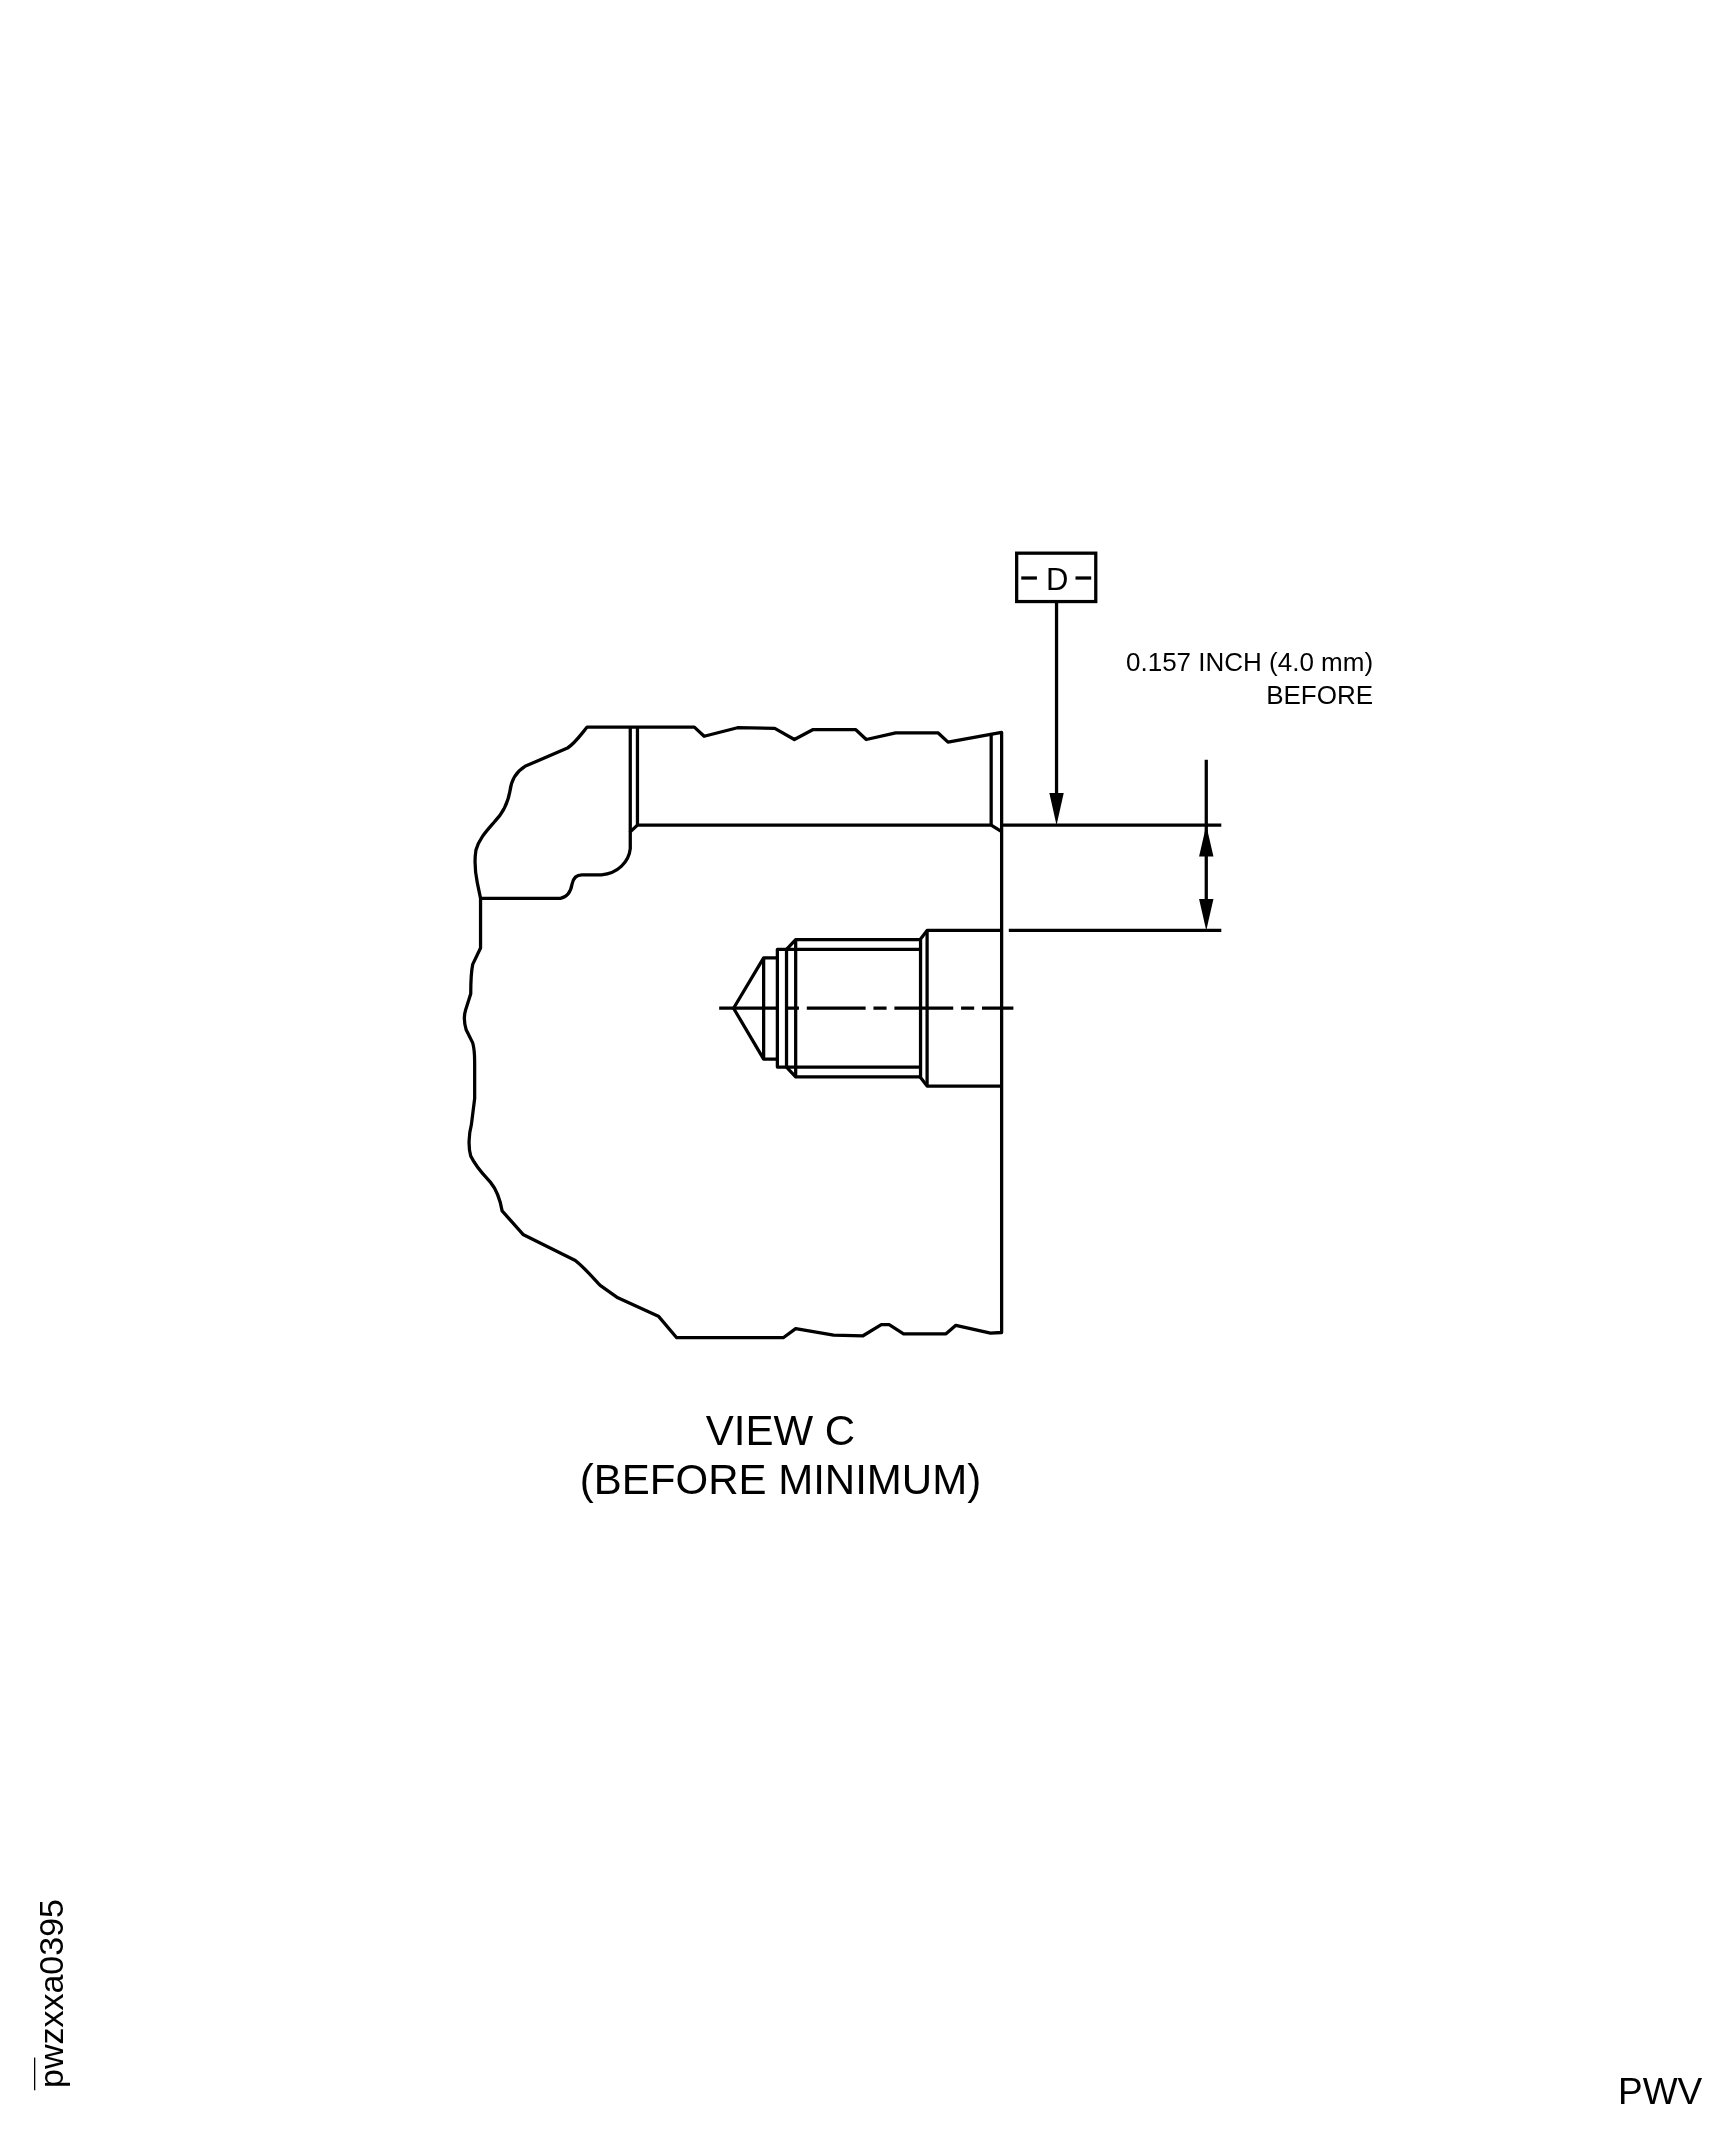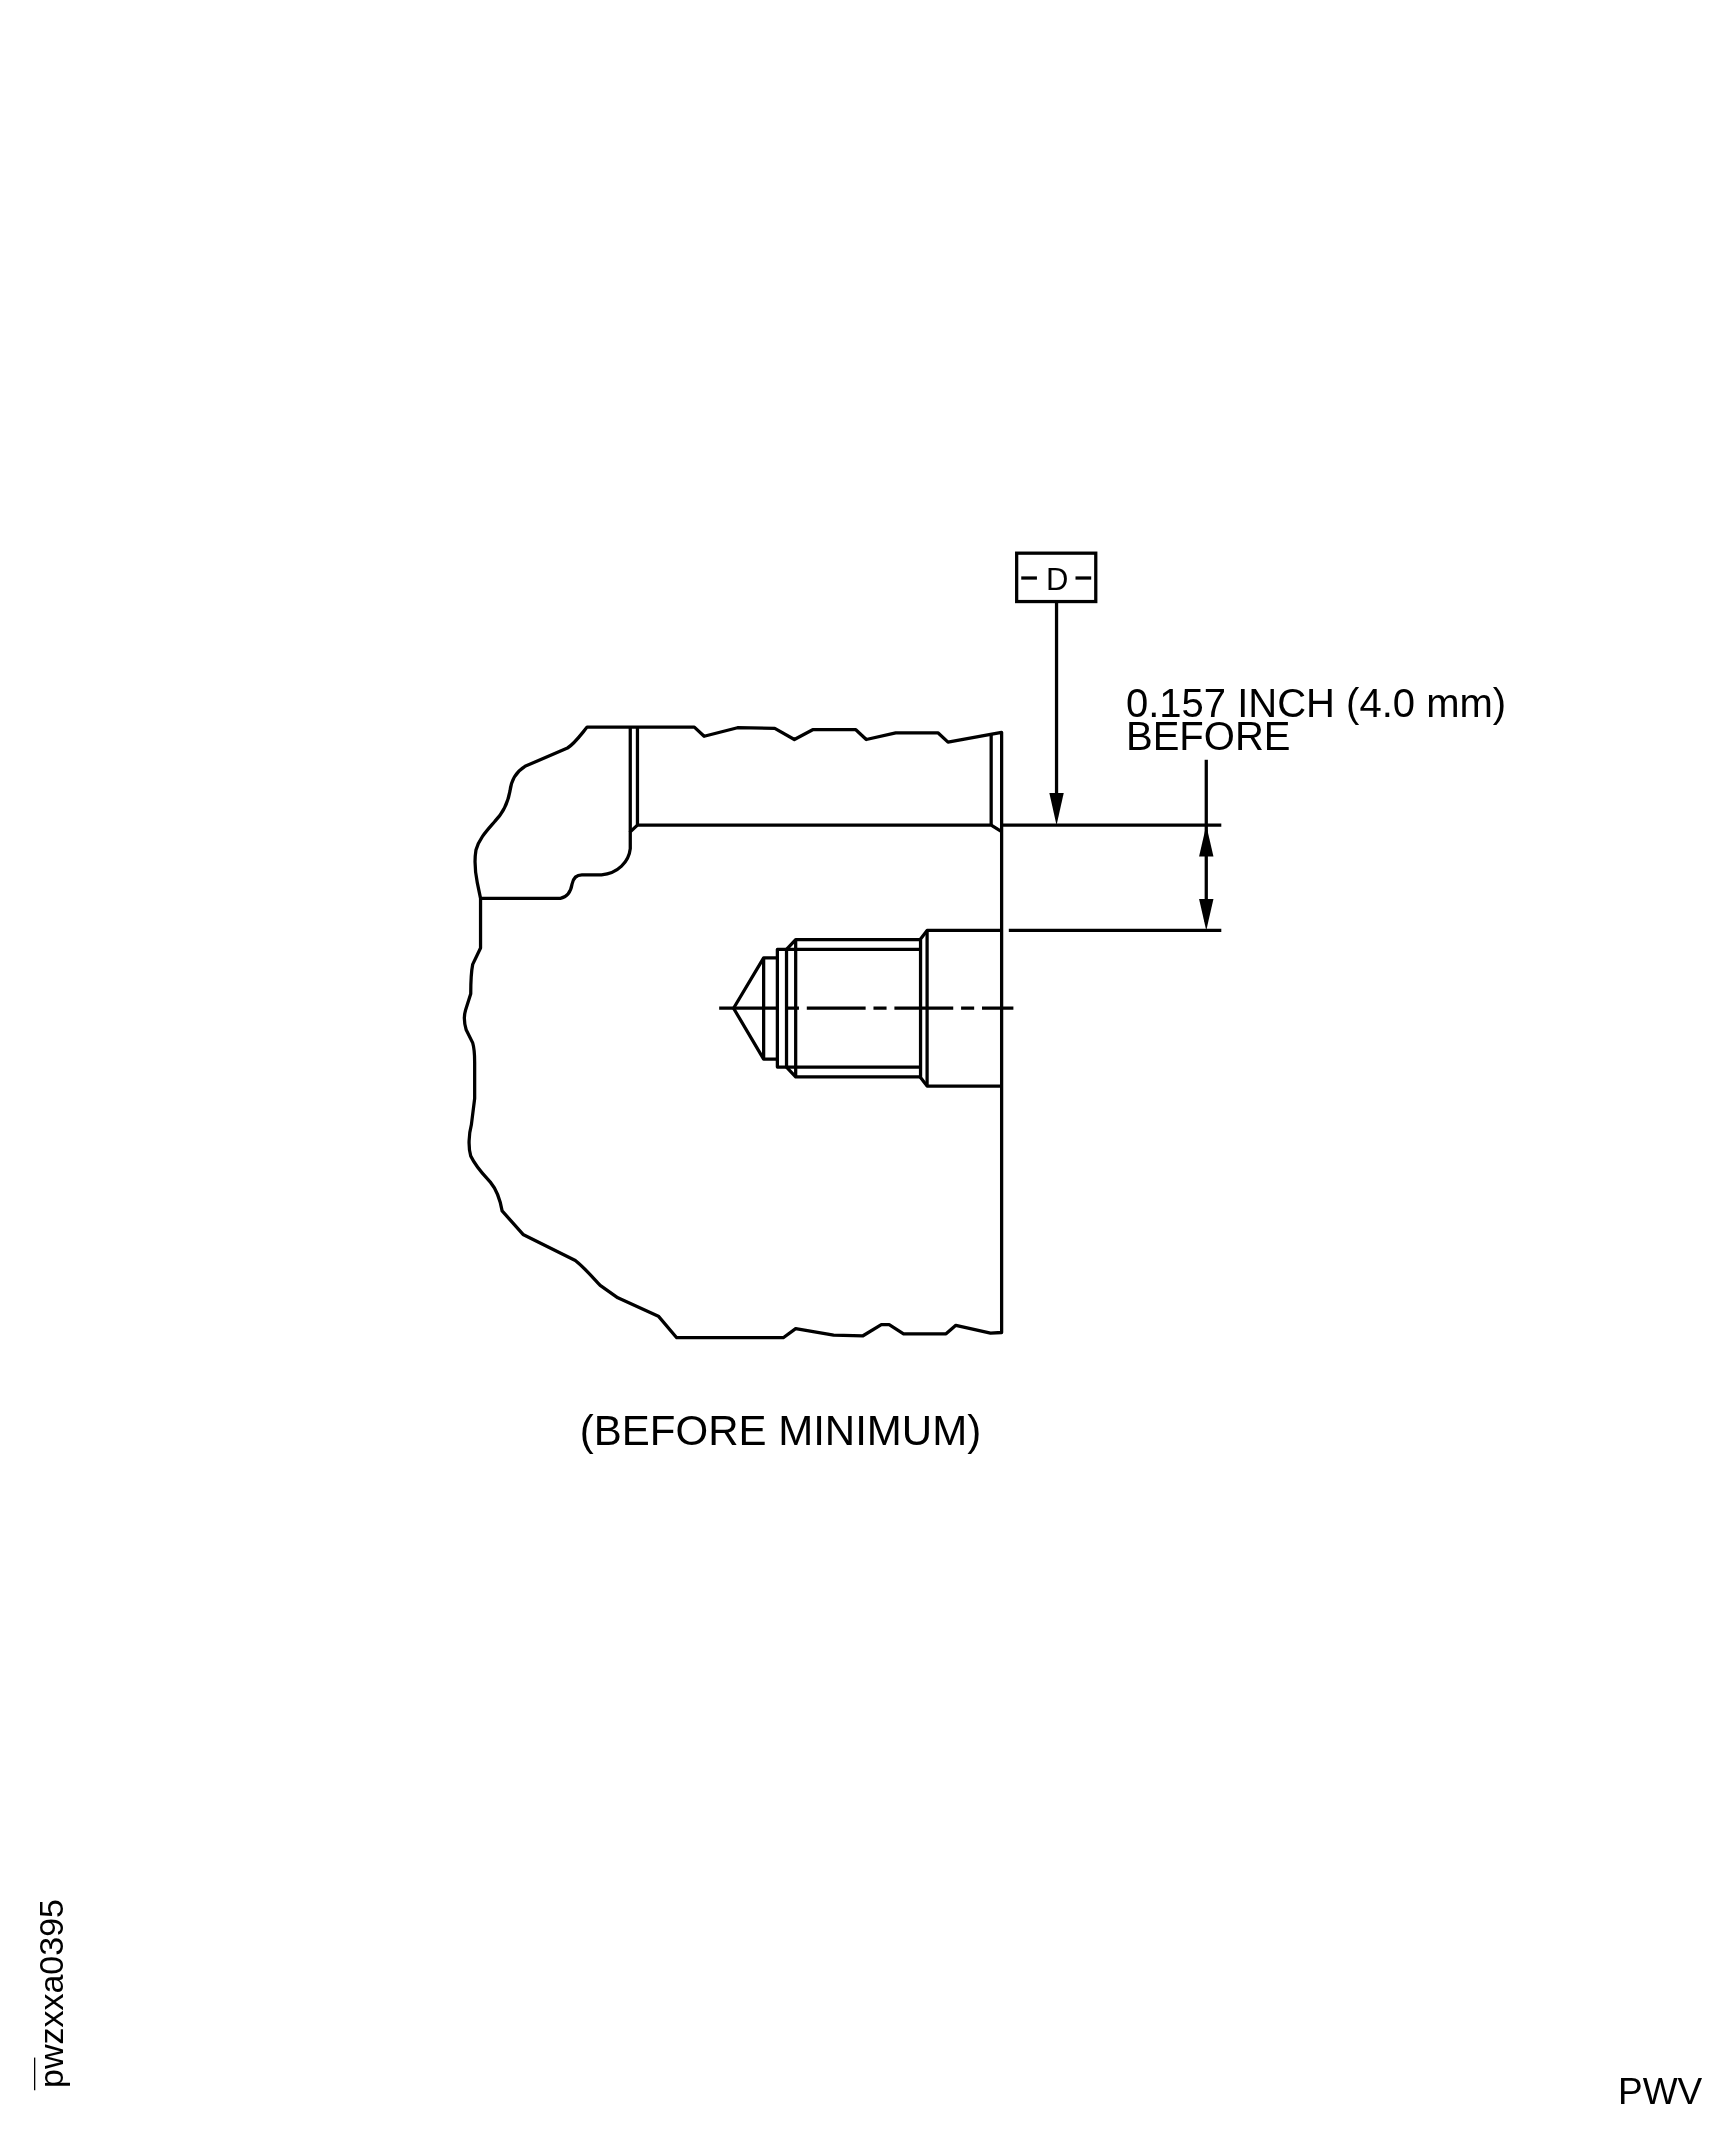--- a/index.html
+++ b/index.html
@@ -1,20 +1,20 @@
 <!DOCTYPE html>
 <html style="font-size:10.5px"><head>
 <meta charset="utf-8">
 <style>
   html, body { margin: 0; padding: 0; background: #ffffff; }
   body { width: 1728px; height: 2140px; position: relative; overflow: hidden; }
   #canvas { position: absolute; left: 0; top: 0; width: 1728px; height: 2140px; }
   .lbl { position: absolute; font-family: "Liberation Sans", sans-serif; color: #000; white-space: nowrap; line-height: 1; }
   #datum-letter { font-size: 31px; }
-  #dim-text { left: 1126px; top: 687px; font-size: 40px; line-height: 33px; }
+  #dim-text { left: 1126px; top: 646px; font-size: 26px; line-height: 33px; text-align: right; }
   #view-title { left: 0; width: 1561px; top: 1406px; font-size: 42px; line-height: 49px; text-align: center; }
   #fig-id { left: 34px; top: 2088px; font-size: 34px; transform-origin: 0 0; transform: rotate(-90deg); }
   #pwv { left: 1618px; top: 2073px; font-size: 37px; }
 </style>
 </head>
 <body>
 
 <svg id="canvas" viewBox="0 0 2643 3273" xmlns="http://www.w3.org/2000/svg">
   <g fill="none" stroke="#000" stroke-width="5" stroke-linejoin="round" stroke-linecap="butt">
 
@@ -63,19 +63,20 @@
 </svg>
 
 <div class="lbl" id="datum-letter" style="left:1046px; top:564px;">D</div>
 
 <div class="lbl" id="dim-text">
   <div>0.157 INCH (4.0 mm)</div>
   <div>BEFORE</div>
 </div>
 
 <div class="lbl" id="view-title">
+  <div>VIEW C</div>
   <div>(BEFORE MINIMUM)</div>
 </div>
 
 <div class="lbl" id="fig-id">pwzxxa0395</div>
 
 <div class="lbl" id="pwv">PWV</div>
 
 
 </body></html>

